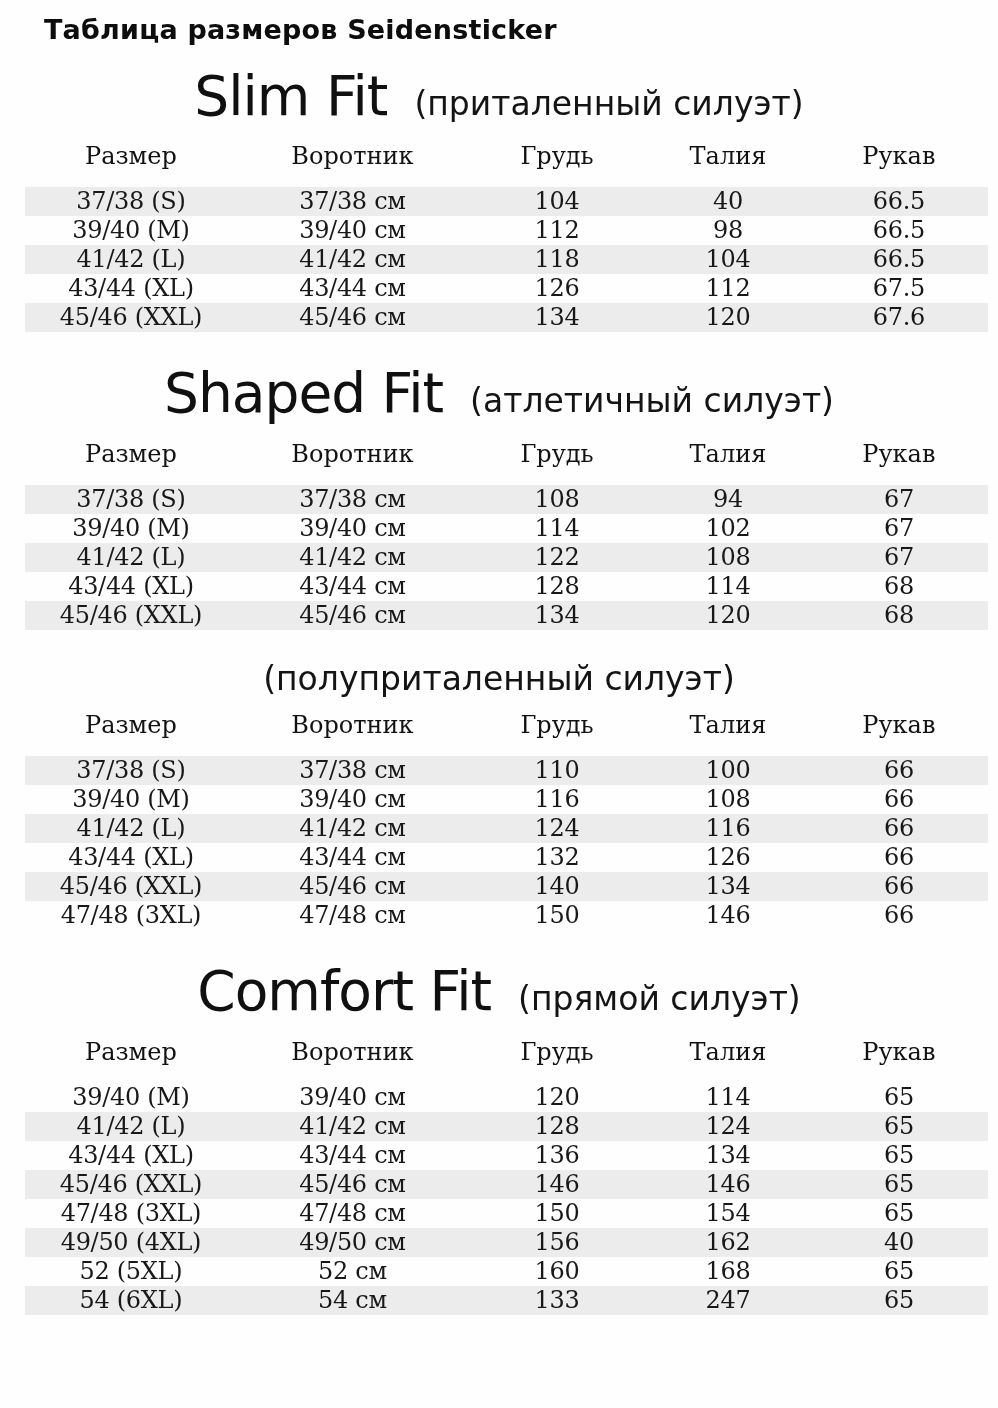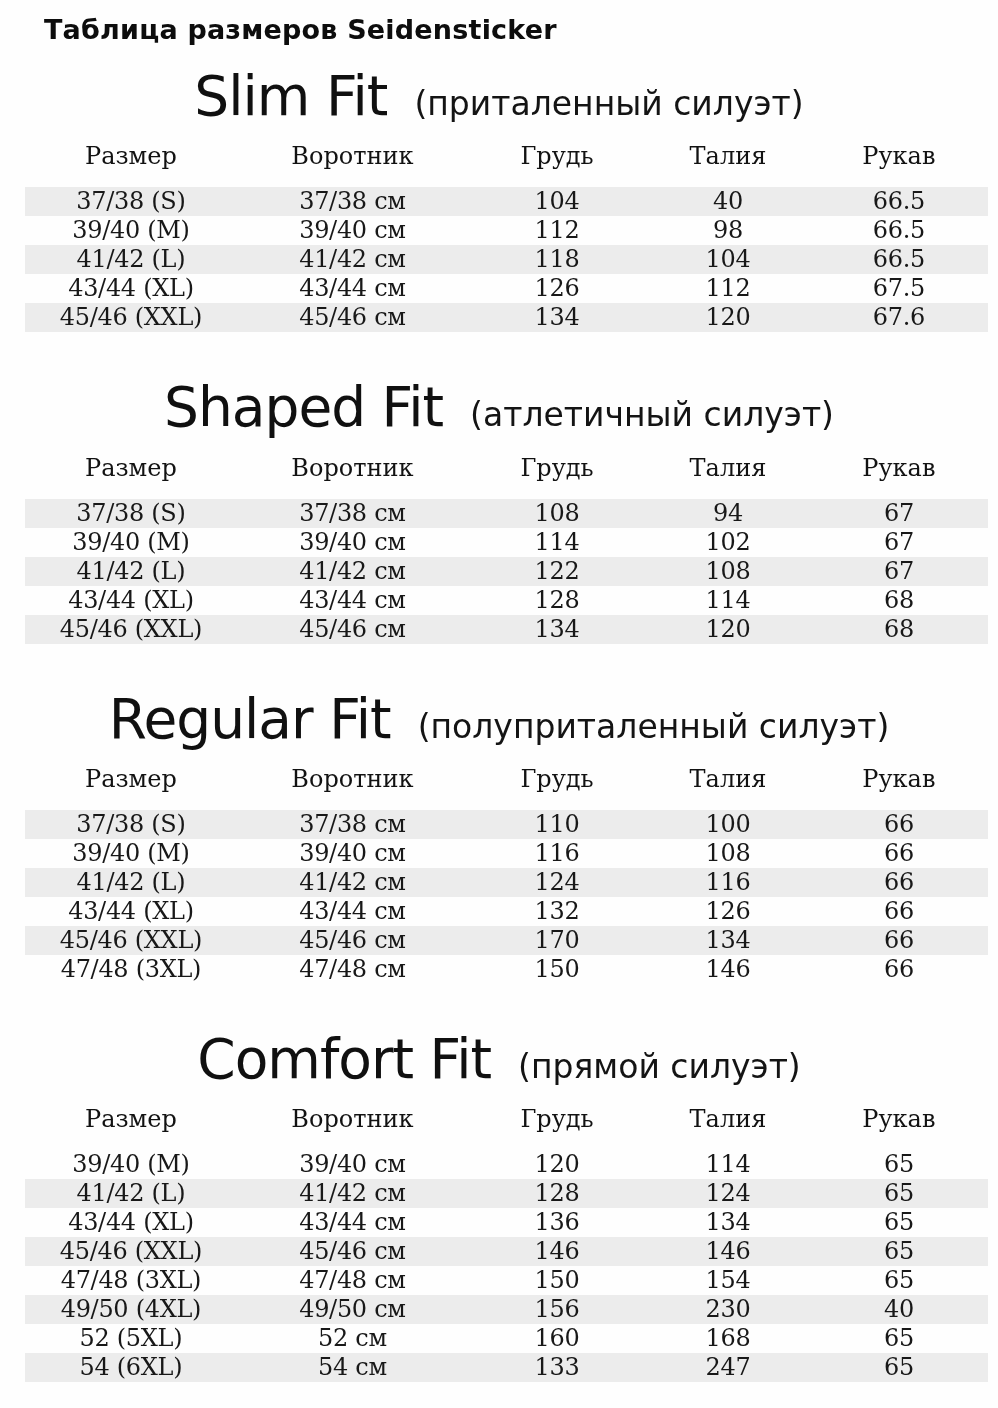--- a/index.html
+++ b/index.html
@@ -21,21 +21,21 @@
   }
   .main-title {
     padding: 14px 0 0 44px;
     font-family: "DejaVu Sans", "Liberation Sans", sans-serif;
     font-weight: bold;
     font-size: 27px;
     letter-spacing: 0.2px;
     color: #0d0d0d;
   }
   .section { margin-top: 6px; }
-  .section + .section { margin-top: 44px; }
+  .section + .section { margin-top: 30px; }
   .section-heading {
     margin-top: 20px;
     display: flex;
     justify-content: center;
     align-items: baseline;
     gap: 27px;
     line-height: 1.15;
     white-space: nowrap;
   }
   .section-title {
@@ -191,21 +191,20 @@
               <div class="cell">134</div>
               <div class="cell">120</div>
               <div class="cell">68</div>
             </div>
           </div>
     </div>
   </section>
 
   <section class="section" id="regular-fit">
     <div class="section-heading">
-      <span class="section-title">Regular Fit</span>
       <span class="section-subtitle">(полуприталенный силуэт)</span>
     </div>
     <div class="size-table stripe-odd">
       <div class="col-header-row">
             <div class="hcell">Размер</div>
             <div class="hcell">Воротник</div>
             <div class="hcell">Грудь</div>
             <div class="hcell">Талия</div>
             <div class="hcell">Рукав</div>
           </div>
@@ -234,21 +233,21 @@
             <div class="row">
               <div class="cell">43/44 (XL)</div>
               <div class="cell">43/44 см</div>
               <div class="cell">132</div>
               <div class="cell">126</div>
               <div class="cell">66</div>
             </div>
             <div class="row">
               <div class="cell">45/46 (XXL)</div>
               <div class="cell">45/46 см</div>
-              <div class="cell">170</div>
+              <div class="cell">140</div>
               <div class="cell">134</div>
               <div class="cell">66</div>
             </div>
             <div class="row">
               <div class="cell">47/48 (3XL)</div>
               <div class="cell">47/48 см</div>
               <div class="cell">150</div>
               <div class="cell">146</div>
               <div class="cell">66</div>
             </div>
@@ -302,21 +301,21 @@
               <div class="cell">47/48 (3XL)</div>
               <div class="cell">47/48 см</div>
               <div class="cell">150</div>
               <div class="cell">154</div>
               <div class="cell">65</div>
             </div>
             <div class="row">
               <div class="cell">49/50 (4XL)</div>
               <div class="cell">49/50 см</div>
               <div class="cell">156</div>
-              <div class="cell">230</div>
+              <div class="cell">162</div>
               <div class="cell">40</div>
             </div>
             <div class="row">
               <div class="cell">52 (5XL)</div>
               <div class="cell">52 см</div>
               <div class="cell">160</div>
               <div class="cell">168</div>
               <div class="cell">65</div>
             </div>
             <div class="row">

